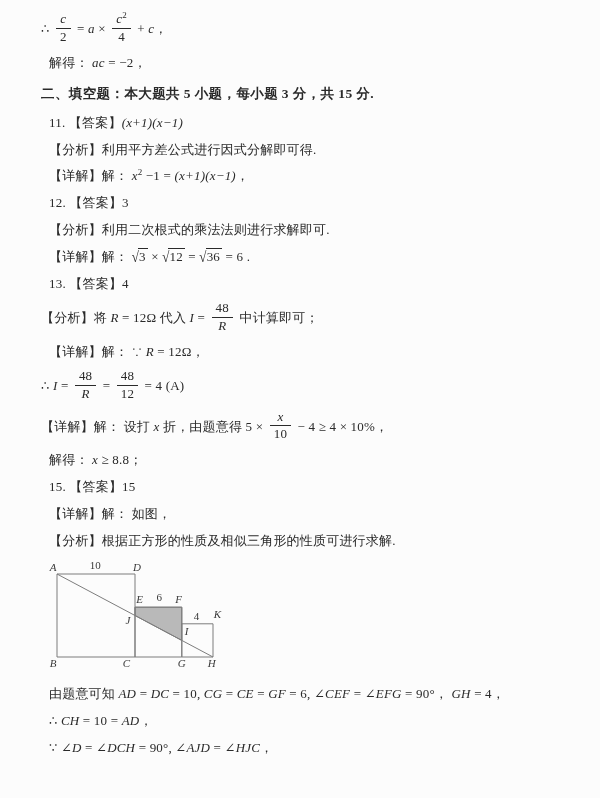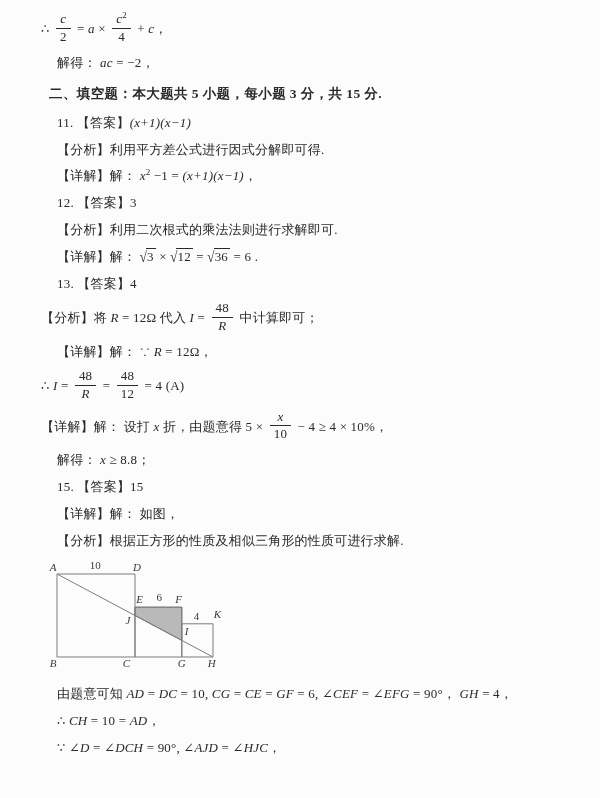--- a/index.html
+++ b/index.html
@@ -1,22 +1,22 @@
 <!DOCTYPE html>
 <html><head>
 <meta charset="utf-8">
 <style>
   html,body{margin:0;padding:0;}
   body{background:#fcfcfc;}
   .page{width:600px;height:798px;box-sizing:border-box;padding:12px 26px 0 41px;
         overflow:hidden;background:#fcfcfc;}
-  .ln{font-size:13px;line-height:1.3;margin:0 0 10px 16px;color:#2a2a2a;
+  .ln{font-size:13px;line-height:1.3;margin:0 0 10px 8px;color:#2a2a2a;
       font-family:"Liberation Serif","DejaVu Serif",serif;letter-spacing:.2px;white-space:nowrap;}
   .ln.fr{margin:2px 0 8px 0;}
-  .ln.hd{margin:13px 0 12px 8px;}
+  .ln.hd{margin:13px 0 12px 0;}
   .cn{font-style:normal;font-family:"Liberation Serif","DejaVu Serif",serif;}
   .mi{font-style:italic;font-family:"Liberation Serif","DejaVu Serif",serif;}
   .bd{font-weight:700;font-size:13.5px;letter-spacing:.4px;
       font-family:"Liberation Serif","DejaVu Serif",serif;}
   .sup{font-size:9px;vertical-align:super;line-height:0;}
   .frac{display:inline-block;vertical-align:middle;text-align:center;margin:0 3px;
         position:relative;top:-2px;line-height:1.15;}
   .frac .num{display:block;border-bottom:1px solid currentColor;padding:0 4px 1px;}
   .frac .den{display:block;padding:1px 4px 0;}
   .sqrt{white-space:nowrap;}

